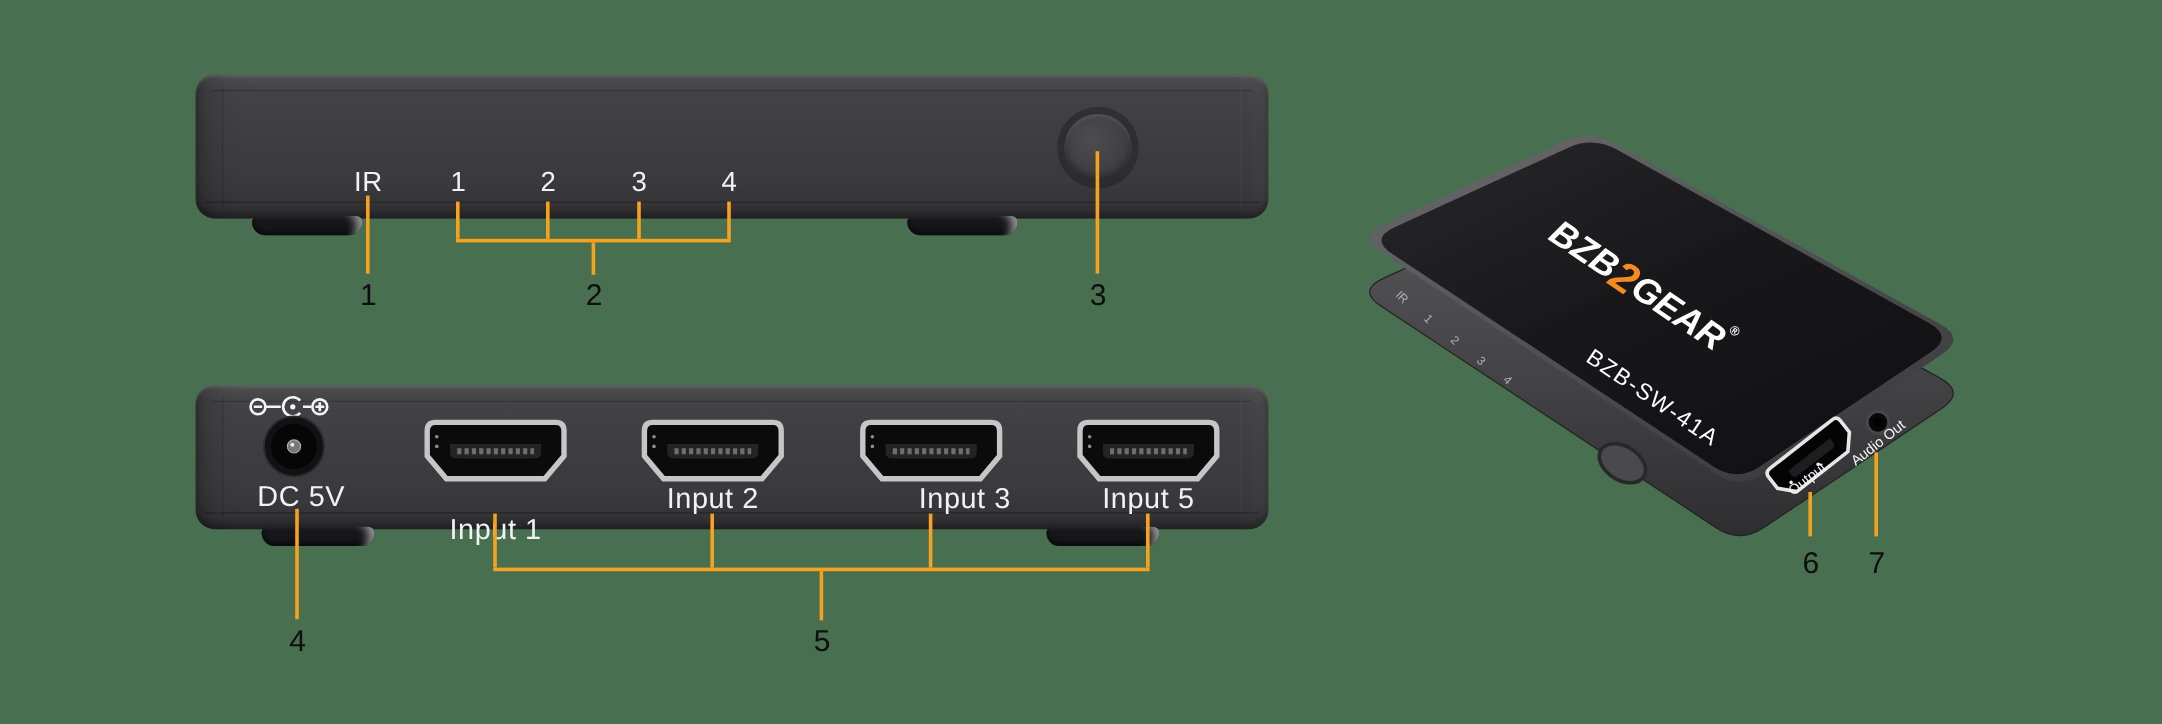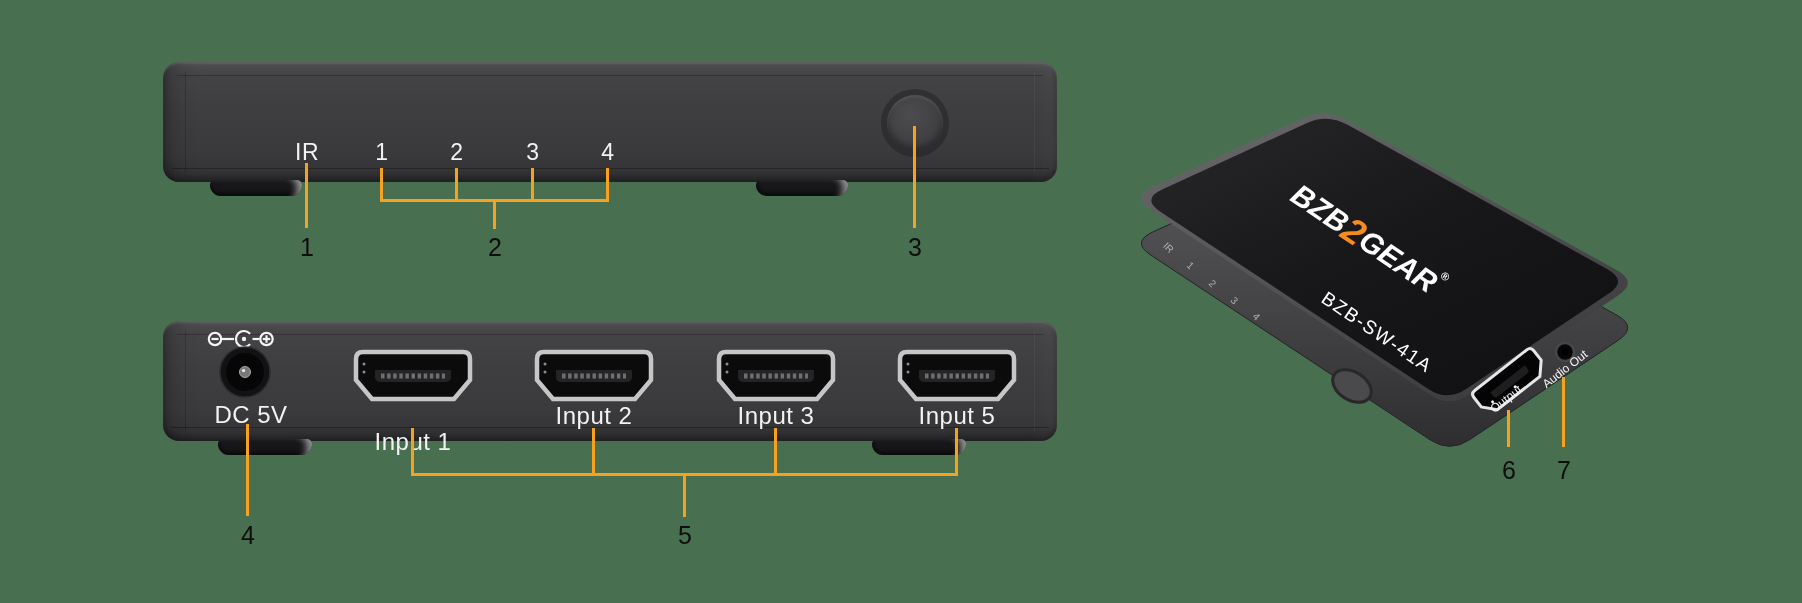--- a/index.html
+++ b/index.html
@@ -134,21 +134,21 @@
     <svg class="port-svg" style="left:895px;top:349px;" width="124" height="54" viewBox="-62 -27 124 54">
       <path d="M -50,-24 L 50,-24 Q 57,-24 57,-17 L 57,4 L 41,23 L -41,23 L -57,4 L -57,-17 Q -57,-24 -50,-24 Z" fill="#0b0b0c" stroke="#c6c6c8" stroke-width="4.5"></path>
       <path d="M -38,-6 L 38,-6 L 38,1 Q 38,6 32,6 L -32,6 Q -38,6 -38,1 Z" fill="#242426"></path>
       <line x1="-32" y1="0" x2="32" y2="0" stroke="#6e6e71" stroke-width="5" stroke-dasharray="3.5 2.6"></line>
       <circle cx="-49" cy="-12" r="1.5" fill="#8d8d90"></circle>
         <circle cx="-49" cy="-4" r="1.5" fill="#8d8d90"></circle>
     </svg>
 
     <span class="panel-label small" style="left:413px;top:416px;margin-top:26px;">Input 1</span>
     <span class="panel-label small" style="left:594px;top:416px;">Input 2</span>
-    <span class="panel-label small" style="left:776px;top:416px;">Input 3</span>
+    <span class="panel-label small" style="left:804px;top:416px;">Input 3</span>
     <span class="panel-label small" style="left:957px;top:416px;">Input 5</span>
 
     <div class="cl" style="left:246px;top:424px;height:92px;"></div>
     <div class="cl" style="left:411px;top:428px;height:45px;"></div>
     <div class="cl" style="left:592px;top:428px;height:45px;"></div>
     <div class="cl" style="left:774px;top:428px;height:45px;"></div>
     <div class="cl" style="left:955px;top:428px;height:45px;"></div>
     <div class="cl h" style="left:411px;top:473px;width:547px;"></div>
     <div class="cl" style="left:683px;top:476px;height:41px;"></div>
 

